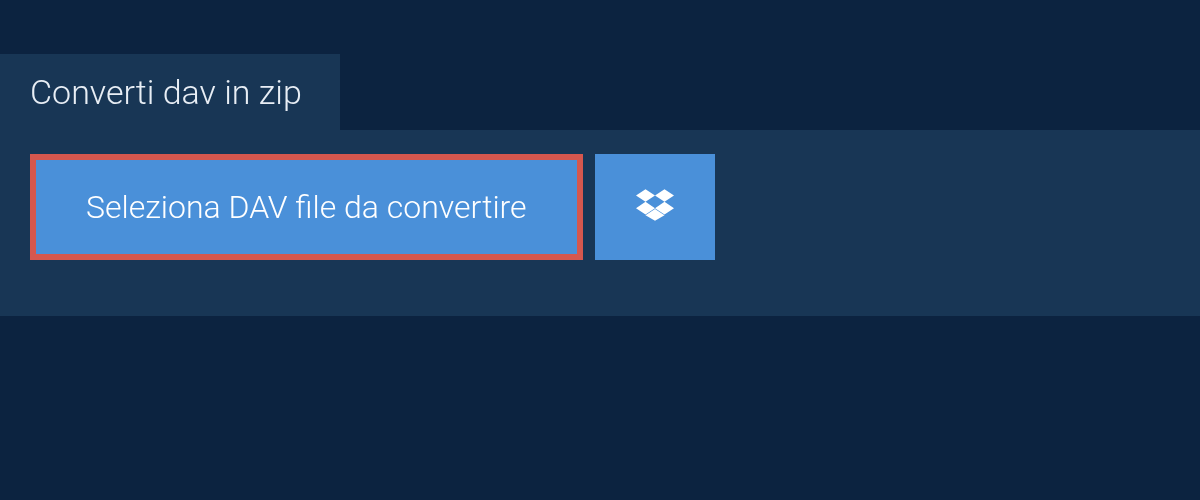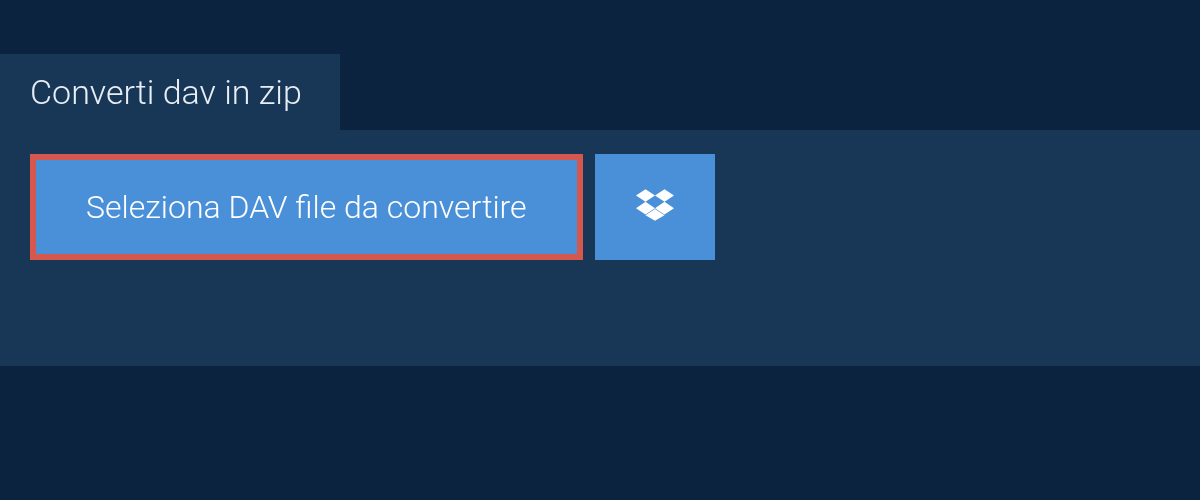--- a/index.html
+++ b/index.html
@@ -26,21 +26,21 @@
       font-size: 34px;
       font-weight: 300;
       padding: 18px 38px 20px 30px;
       display: inline-block;
     }
     .content-panel {
       position: absolute;
       top: 130px;
       left: 0;
       width: 1200px;
-      height: 236px;
+      height: 186px;
       background: #183655;
       padding: 24px 30px;
     }
     .button-row {
       display: flex;
       gap: 12px;
       align-items: stretch;
     }
     .select-button {
       background: #4a90d9;

